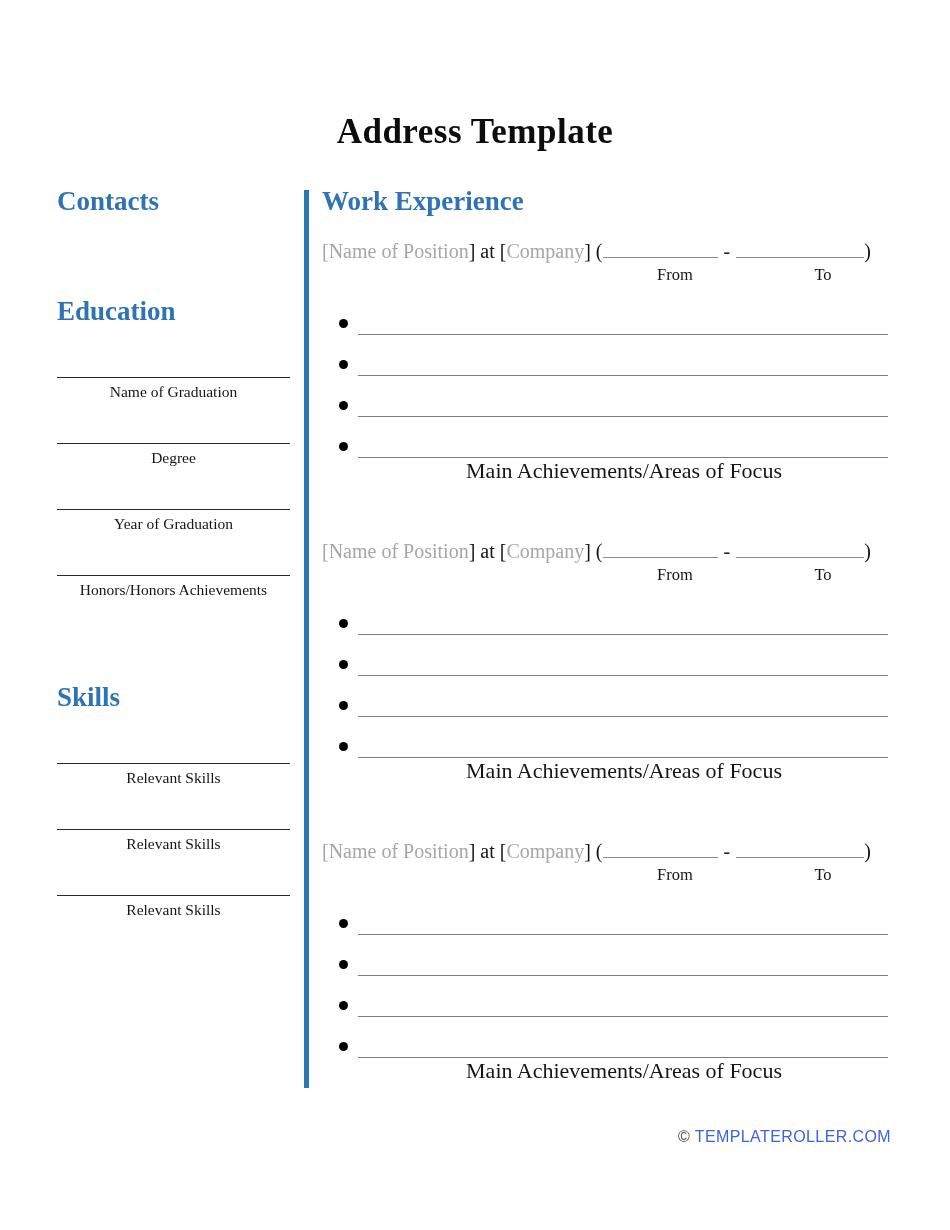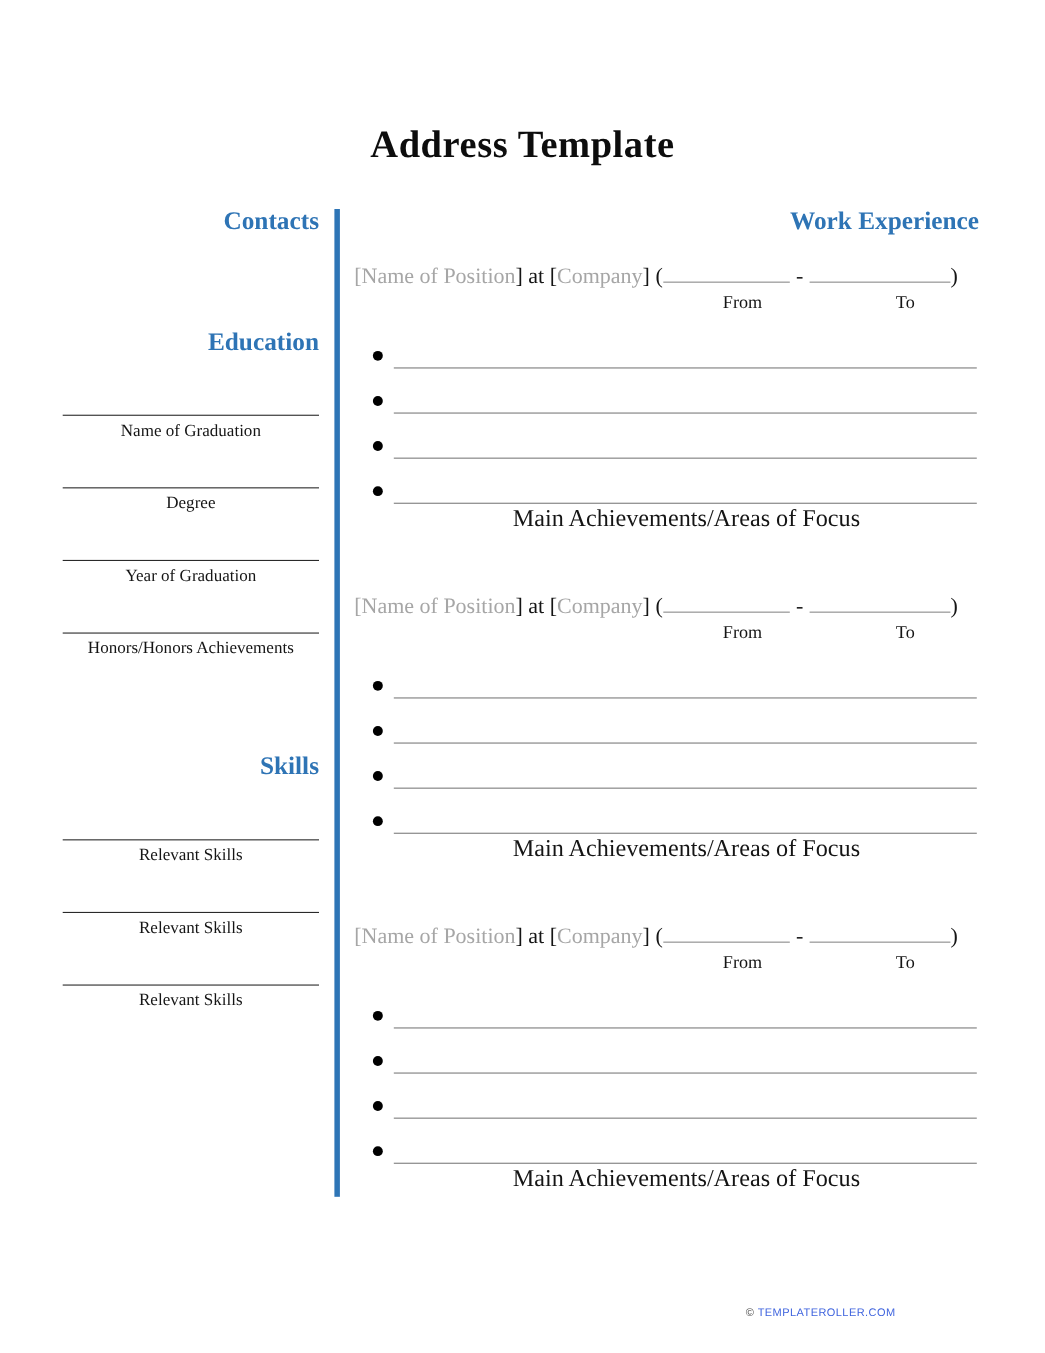--- a/index.html
+++ b/index.html
@@ -13,21 +13,21 @@
     text-align:center; font-size:35px; font-weight:bold; color:#0d0d0d;
     letter-spacing:0.5px;
   }
 
   
   .sidebar { position:absolute; left:57px; top:188px; width:233px; }
   .divider { position:absolute; left:304px; top:190px; width:5px; height:898px; background:#2E75B6; }
   .main    { position:absolute; left:322px; top:188px; width:568px; }
 
   .section-title {
-    font-size:23px; font-weight:bold; color:#2E74B5; line-height:26px;text-align:right;
+    font-size:27px; font-weight:bold; color:#2E74B5; line-height:26px;
   }
 
   
   .side-section + .side-section { margin-top:84px; }
   .side-fields { margin-top:53px; }
   .field + .field { margin-top:41px; }
   .field-line { height:0; border-top:1.5px solid #2a2a2a; }
   .field-label {
     margin-top:3px; text-align:center; font-size:15.5px; line-height:21px; color:#151515;
   }
@@ -59,22 +59,22 @@
   .bullet-line {
     position:absolute; left:36px; right:2px; bottom:0;
     border-bottom:1.5px solid #7d7d7d;
   }
   .caption {
     margin:2px 0 0 36px; text-align:center; font-size:22px; line-height:22px; color:#151515;
   }
 
   
   .footer {
-    position:absolute; left:678px; top:1188px;
-    font-family:"Liberation Sans", sans-serif; font-size:10px; letter-spacing:0.4px;
+    position:absolute; left:678px; top:1128px;
+    font-family:"Liberation Sans", sans-serif; font-size:16px; letter-spacing:0.4px;
     white-space:nowrap;
   }
   .footer .copy { color:#4a4a4a; }
   .footer .brand { color:#3E63DE; text-decoration:none; }
 </style>
 </head>
 <body>
 
 <div class="doc-title">Address Template</div>
 

